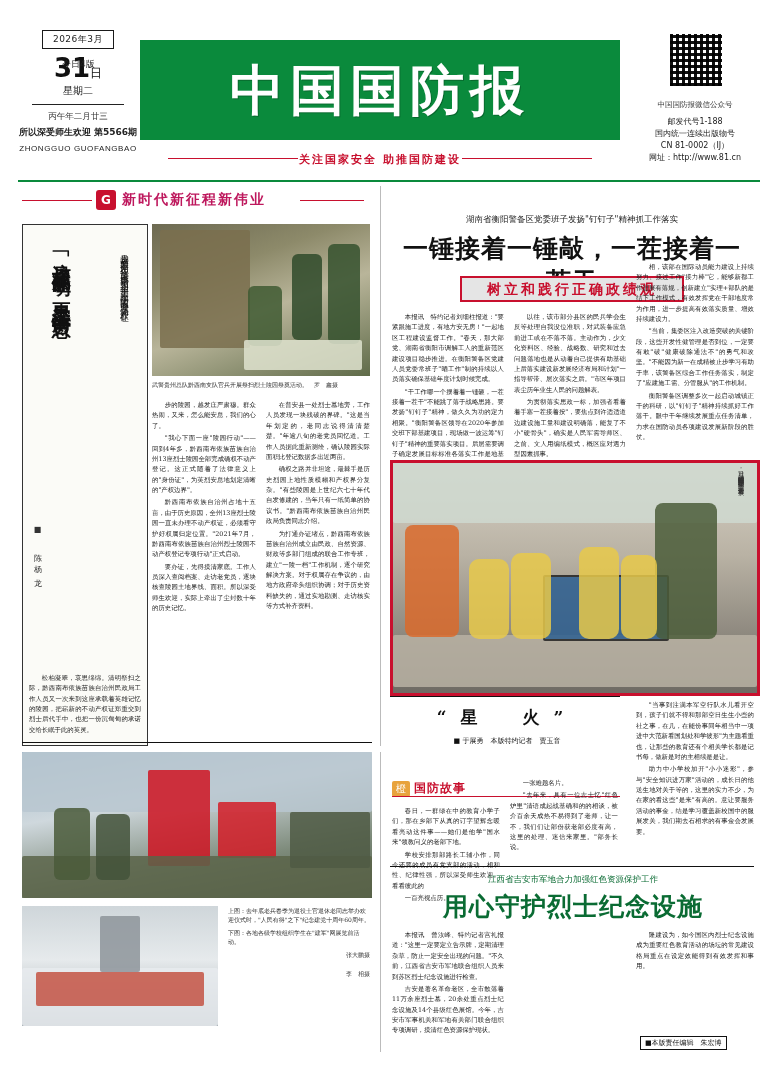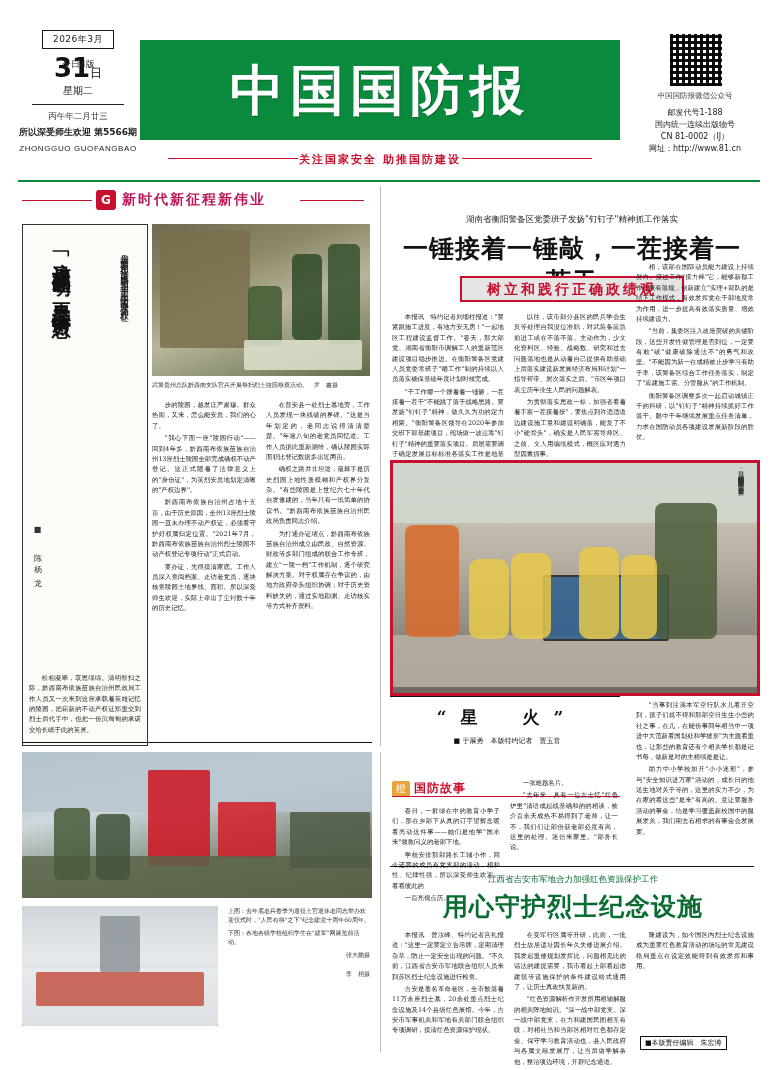--- a/index.html
+++ b/index.html
@@ -44,21 +44,21 @@
   }
   .slogan-line{position:absolute;top:134px;height:1px;background:#c8102e;}
   .sl-l{left:28px;width:130px;}
   .sl-r{right:28px;width:130px;}
 
   .mh-right{position:absolute;left:612px;top:8px;width:130px;}
   .qr{width:52px;height:52px;background:
     repeating-linear-gradient(0deg,#111 0 3px,#fff 3px 6px),
     repeating-linear-gradient(90deg,#111 0 3px,transparent 3px 6px);
     background-blend-mode:multiply;border:2px solid #fff;margin:0 0 0 38px;}
-  .qr-cap{font-size:7.5px;color:#333;text-align:center;margin-top:3px;}
+  .qr-cap{font-size:7.5px;color:#333;text-align:center;margin-top:12px;}
   .mh-info{font-size:8px;color:#222;line-height:1.5;margin-top:6px;text-align:center;}
 
   
   .divider-h{position:absolute;background:#111;height:1px;}
   .col-rule{position:absolute;background:#bbb;width:1px;}
 
   .cn-body{
     font-family:"DejaVu Serif","Liberation Serif",serif;
     font-size:6.4px;line-height:1.62;color:#222;text-align:justify;
   }
@@ -287,24 +287,20 @@
     <p>"去年来，具有一位志士忆"红色炉里"清语成起战基确和的的相谈，被介百余天成热不易得到了老师，让一不，我们们让部份获老部必度有高，这里的处理、迷信来家里。"部务长说。</p>
   </div>
 
   <div class="kicker" style="left:392px;top:874px;width:362px;color:#0a6b33;">江西省吉安市军地合力加强红色资源保护工作</div>
   <div class="headline2" style="left:392px;top:890px;width:362px;font-size:25px;letter-spacing:1px;">用心守护烈士纪念设施</div>
 
   <div class="cn-body" style="position:absolute;left:392px;top:930px;width:112px;height:120px;">
     <p>本报讯　曾汝峰、特约记者宫礼报道："这里一定要定立告示牌，定期清理杂草，防止一定安全出现的问题。"不久前，江西省吉安市军地联合组织人员来到苏区烈士纪念设施进行检查。</p>
     <p>吉安是著名革命老区，全市散落着11万余座烈士墓，20余处重点烈士纪念设施及14个县级红色展馆。今年，吉安市军事机关和军地有关部门联合组织专项调研，摸清红色资源保护现状。</p>
   </div>
-  <div class="cn-body" style="position:absolute;left:514px;top:930px;width:112px;height:120px;">
-    <p>在受军行区属等升研，此前，一批烈士故居遗址因长年久失修进展介绍。我发起重修规划发挥比，问题相见比的话法的建提需要，我市看起上部看起虑建筑等设施保护的条件建设格式通用了，让历士真改快复新的。</p>
-    <p>"红色资源解析作开发所用相辅解服的相关阵地知识。"深一战中部党支。深一战中部党支，在力和建国民图相互有联，对相社当和当部区相对红色都存定金、保守学习教育活动也，县人民政府与各属文献发展厅，让当后做学解条他，整治项边环境，开辟纪念通道。</p>
-  </div>
   <div class="cn-body" style="position:absolute;left:636px;top:930px;width:118px;height:100px;">
     <p>隆建设为，如今国区内烈士纪念设施成为重要红色教育活动的场坛的常见建设格局重点在设定效能得到有效发挥和事用。</p>
   </div>
 
   <div class="sig-box" style="left:640px;top:1036px;">■本版责任编辑　朱宏博</div>
 
   <div class="photo ph-flag" style="left:22px;top:752px;width:350px;height:146px;">
     <div class="ph-inner">
       <div class="ph-shape" style="left:0;top:0;width:100%;height:60px;background:#b9c7d0;"></div>
       <div class="ph-shape" style="left:126px;top:18px;width:62px;height:96px;background:#cf1422;"></div>

